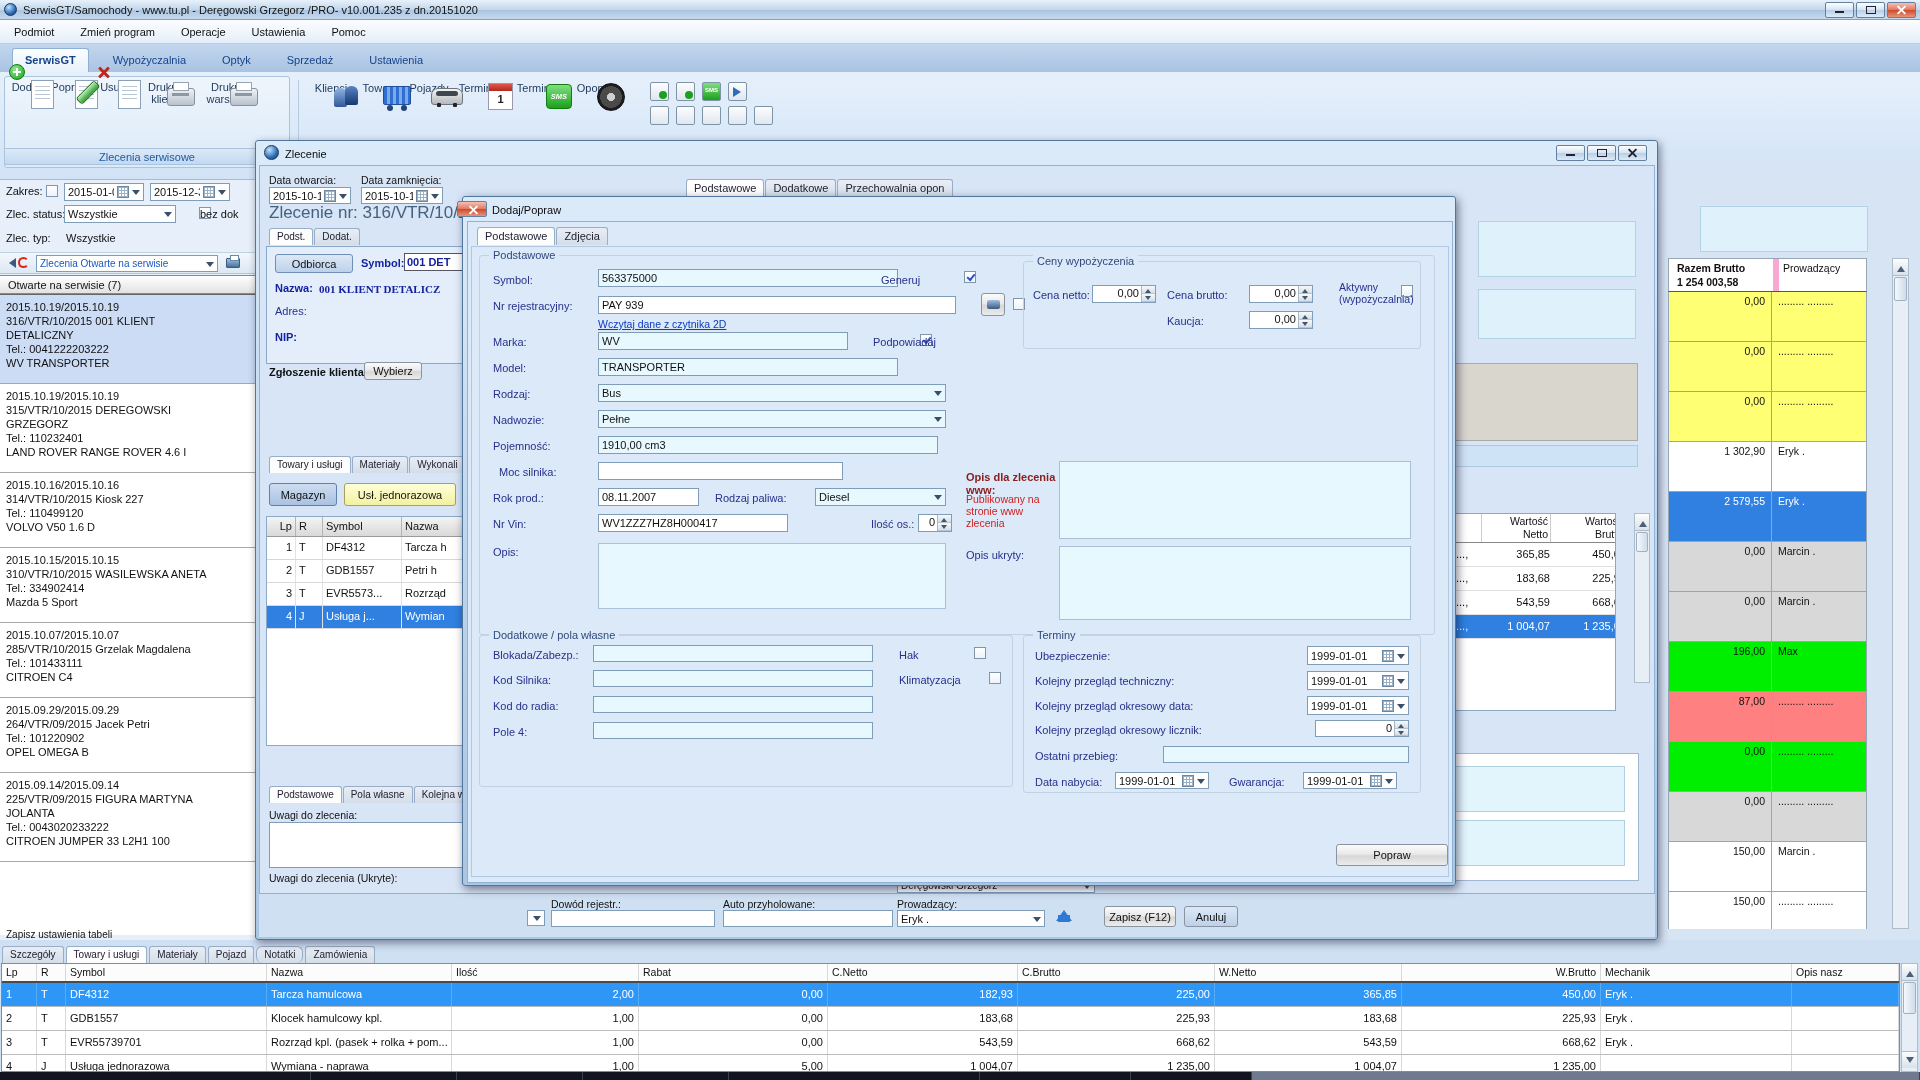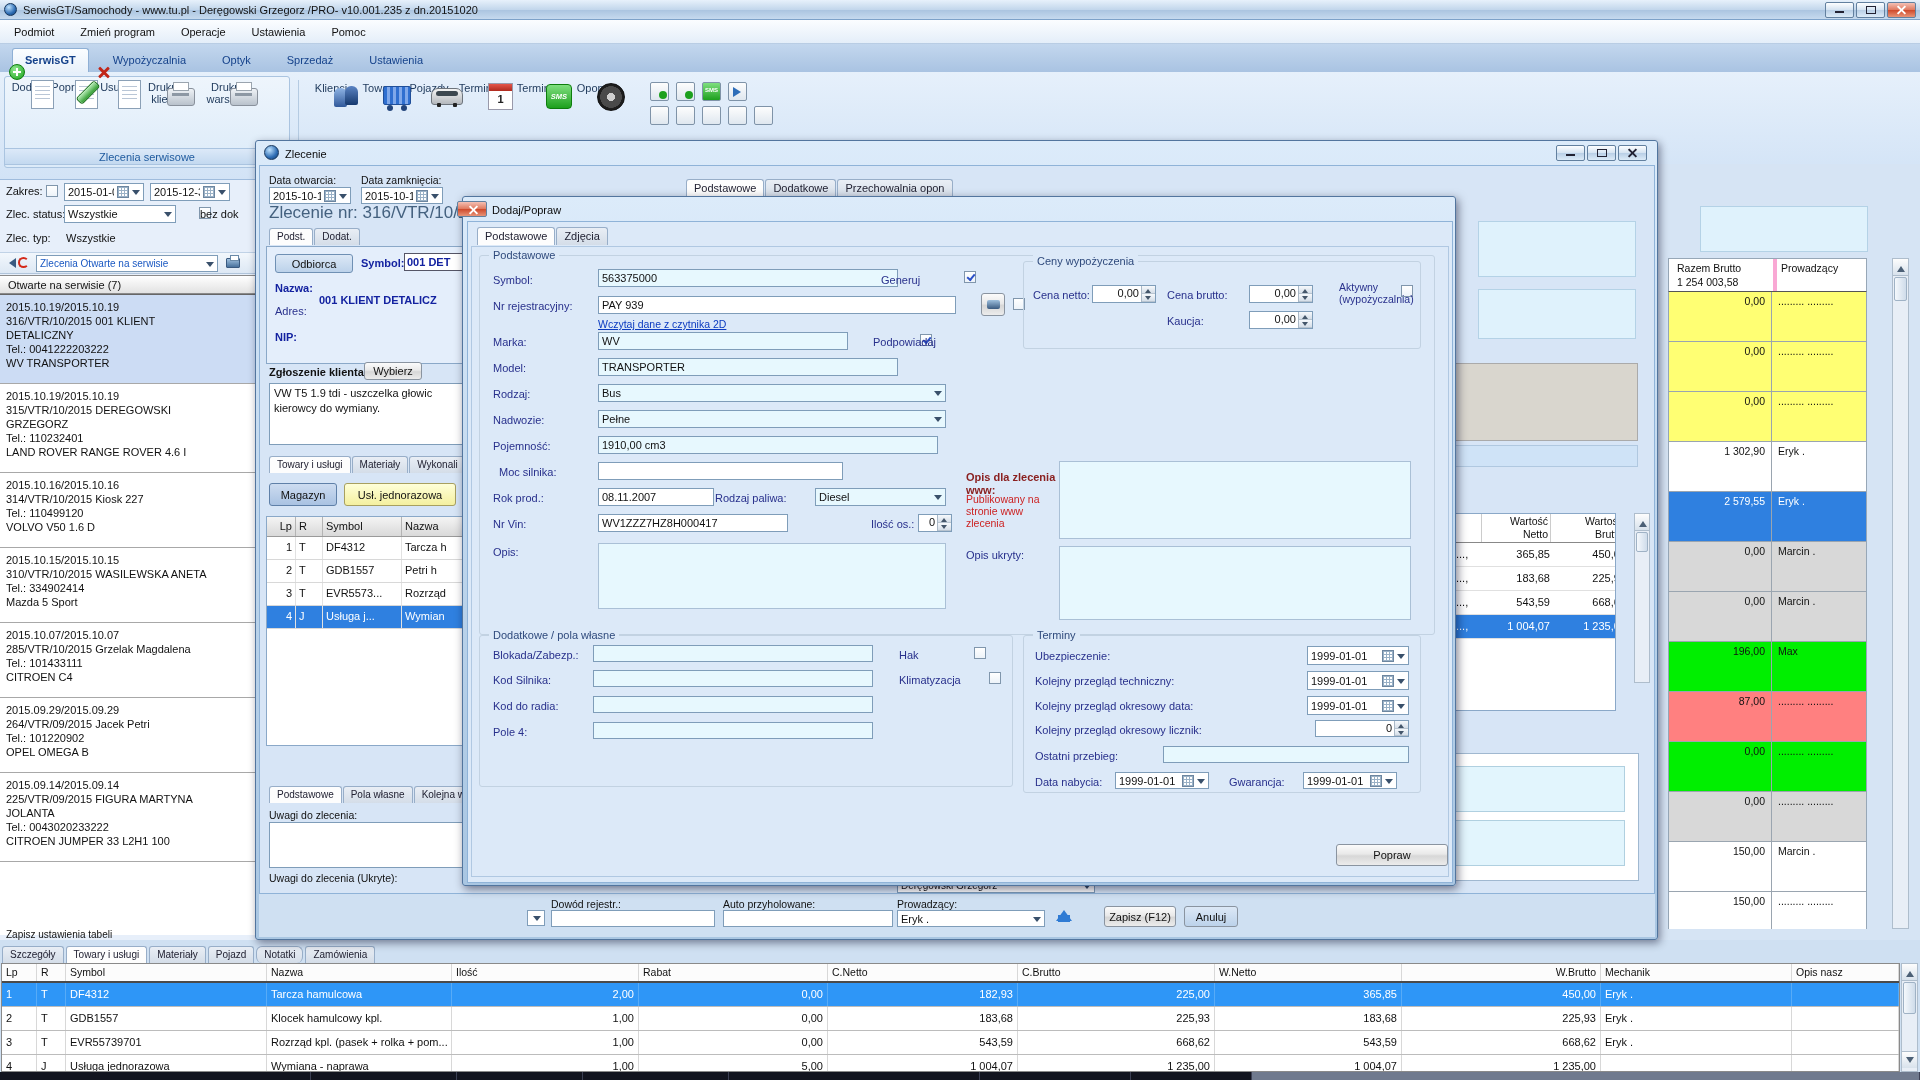--- a/index.html
+++ b/index.html
@@ -341,21 +341,21 @@
           <span class="l2">225/VTR/09/2015 FIGURA MARTYNA JOLANTA</span>
           <span class="l3">Tel.: 0043020233222</span>
           <span class="l4">CITROEN JUMPER 33 L2H1 100</span>
         </div>
       </div>
   </div>
 
   <div class="a" style="left:1658px;top:164px;width:262px;height:776px;background:#d6e4f4;">
     <div class="a" style="left:42px;top:42px;width:168px;height:46px;background:#dff2fc;border:1px solid #b4d2e6;"></div>
     <div class="rph a" style="left:10px;top:94px;width:199px;">
-      <span style="width:96px;border-right:4px solid #f9a8d4;"><span>Razem Brutto</span><br><span>1 254 003,58</span></span>
+      <span style="width:96px;border-right:6px solid #f9a8d4;font-weight:bold;"><span>Razem Brutto</span><br><span>1 254 003,58</span></span>
       <span style="flex:1;">Prowadzący</span>
     </div>
     <div class="a" style="left:10px;top:128px;width:199px;height:637px;overflow:hidden;border-left:1px solid #97a7b7;border-right:1px solid #97a7b7;">
 
         <div class="rprow" style="background: rgb(255, 255, 115);">
           <span class="rpv">0,00</span>
           <span class="rpp">......... .........</span>
         </div>
 
         <div class="rprow" style="background: rgb(255, 255, 115);">
@@ -564,28 +564,27 @@
 
     <span class="tab on" style="font-size:10px;">Podst.</span>
         <span class="tab" style="font-size:10px;">Dodat.</span>
       </div>
 
     <div class="a" style="left:10px;top:105px;width:200px;height:118px;border:1px solid #8aa8c8;background:#e4eefb;overflow:hidden;">
       <div class="btn a" style="left:8px;top:7px;width:78px;height:19px;line-height:18px;background:linear-gradient(#dce8f6,#bcd2ea);border-color:#6f90b4;">Odbiorca</div>
       <span class="a bnavy" style="left:94px;top:10px;">Symbol:</span>
       <div class="a bnavy" style="left:137px;top:6px;width:60px;height:18px;border:1px solid #556;background:#fff;line-height:17px;padding:0 2px;overflow:hidden;white-space:nowrap;">001 DET</div>
       <span class="a bnavy" style="left:8px;top:35px;">Nazwa:</span>
-      <span class="a bnavy" style="left:52px;top:47px;width:145px;overflow:hidden;white-space:nowrap;display:inline-block;">001 KLIENT DETALICZ</span>
+      <span class="a bnavy" style="left:52px;top:36px;width:145px;overflow:hidden;white-space:nowrap;display:inline-block;font-family:Liberation Serif, serif;">001 KLIENT DETALICZ</span>
       <span class="a navy" style="left:8px;top:58px;">Adres:</span>
       <span class="a bnavy" style="left:8px;top:84px;">NIP:</span>
     </div>
 
     <span class="a" style="left:13px;top:225px;font-weight:bold;">Zgłoszenie klienta:</span>
     <div class="btn a" style="left:108px;top:221px;width:58px;height:18px;line-height:17px;">Wybierz</div>
-    <div class="a" style="left:13px;top:242px;width:195px;height:62px;border:1px solid #7f9db9;background:#fff;padding:2px 4px;line-height:15px;overflow:hidden;">VW T5 1.9 tdi - uszczelka głowic kierowcy do wymiany.</div>
 
     <div class="a" style="left:13px;top:315px;display:flex;gap:1px;width:196px;overflow:hidden;">
 
     <span class="tab on" style="font-size:10px;white-space:nowrap;">Towary i usługi</span>
         <span class="tab" style="font-size:10px;white-space:nowrap;">Materiały</span>
         <span class="tab" style="font-size:10px;white-space:nowrap;">Wykonali</span>
       </div>
     <div class="btn a" style="left:13px;top:342px;width:68px;height:23px;line-height:22px;background:linear-gradient(#cddcf0,#a9c2e2);border-color:#5f80a8;">Magazyn</div>
     <div class="btn a" style="left:88px;top:342px;width:112px;height:23px;line-height:22px;background:linear-gradient(#ffffd8,#f4f0a0);border-color:#a8a060;">Usł. jednorazowa</div>
 
@@ -763,21 +762,21 @@
         <span class="ca"></span>
     </div>
 
     <span class="fl" style="left:30px;top:243px;">Pojemność:</span>
     <div class="fld cyan a" style="left:135px;top:239px;width:340px;height:18px;">1910,00 cm3</div>
 
     <span class="fl" style="left:36px;top:269px;">Moc silnika:</span>
     <div class="fld a" style="left:135px;top:265px;width:245px;height:18px;"></div>
 
     <span class="fl" style="left:30px;top:295px;">Rok prod.:</span>
-    <div class="fld a" style="left:135px;top:291px;width:116px;height:18px;">08.11.2007</div>
+    <div class="fld a" style="left:135px;top:291px;width:101px;height:18px;">08.11.2007</div>
     <span class="fl" style="left:252px;top:295px;">Rodzaj paliwa:</span>
     <div class="fld combo cyan a" style="left:352px;top:291px;width:131px;height:18px;">
       <span class="cv">Diesel</span>
         <span class="ca"></span>
     </div>
 
     <span class="fl" style="left:30px;top:321px;">Nr Vin:</span>
     <div class="fld a" style="left:135px;top:317px;width:190px;height:18px;">WV1ZZZ7HZ8H000417</div>
     <span class="fl" style="left:408px;top:321px;">Ilość os.:</span>
     <div class="spin a" style="left:455px;top:317px;width:34px;height:18px;">

